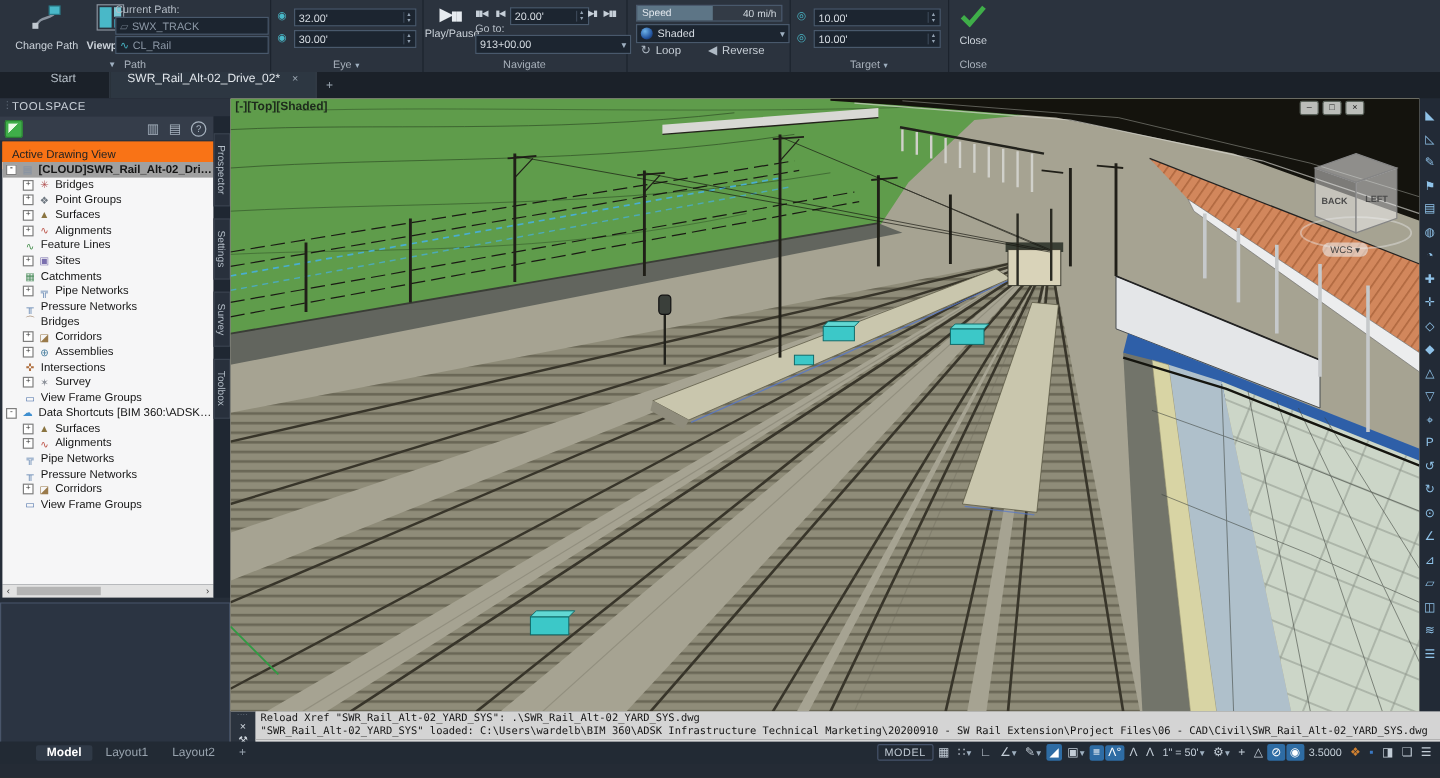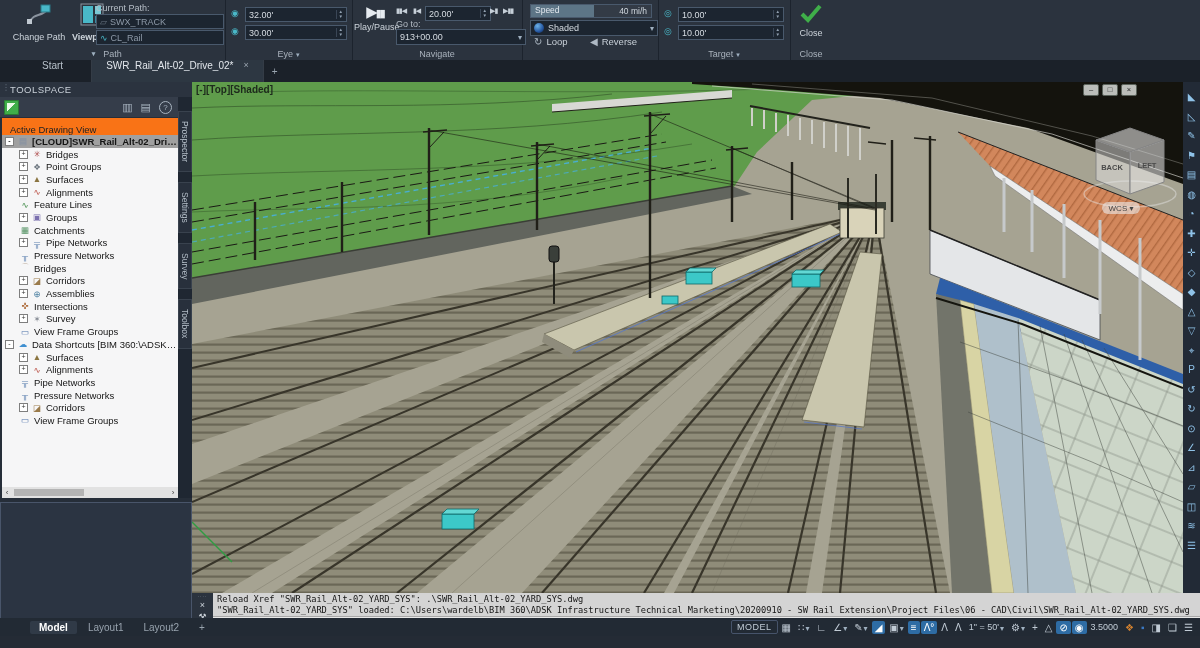--- a/index.html
+++ b/index.html
@@ -285,21 +285,21 @@
 
         <div class="trow" data-name="tree-feature-lines" style="padding-left: 17px;">
 
           <span class="tico" data-name="tree-item-icon" style="color: rgb(63, 138, 70);">∿</span>
           <span class="tlabel" data-name="tree-item-label">Feature Lines</span>
         </div>
 
         <div class="trow" data-name="tree-sites" style="padding-left: 17px;">
           <span class="exp" data-name="tree-expander">+</span>
           <span class="tico" data-name="tree-item-icon" style="color: rgb(122, 111, 174);">▣</span>
-          <span class="tlabel" data-name="tree-item-label">Groups</span>
+          <span class="tlabel" data-name="tree-item-label">Sites</span>
         </div>
 
         <div class="trow" data-name="tree-catchments" style="padding-left: 17px;">
 
           <span class="tico" data-name="tree-item-icon" style="color: rgb(79, 143, 95);">▦</span>
           <span class="tlabel" data-name="tree-item-label">Catchments</span>
         </div>
 
         <div class="trow" data-name="tree-pipe-networks" style="padding-left: 17px;">
           <span class="exp" data-name="tree-expander">+</span>

